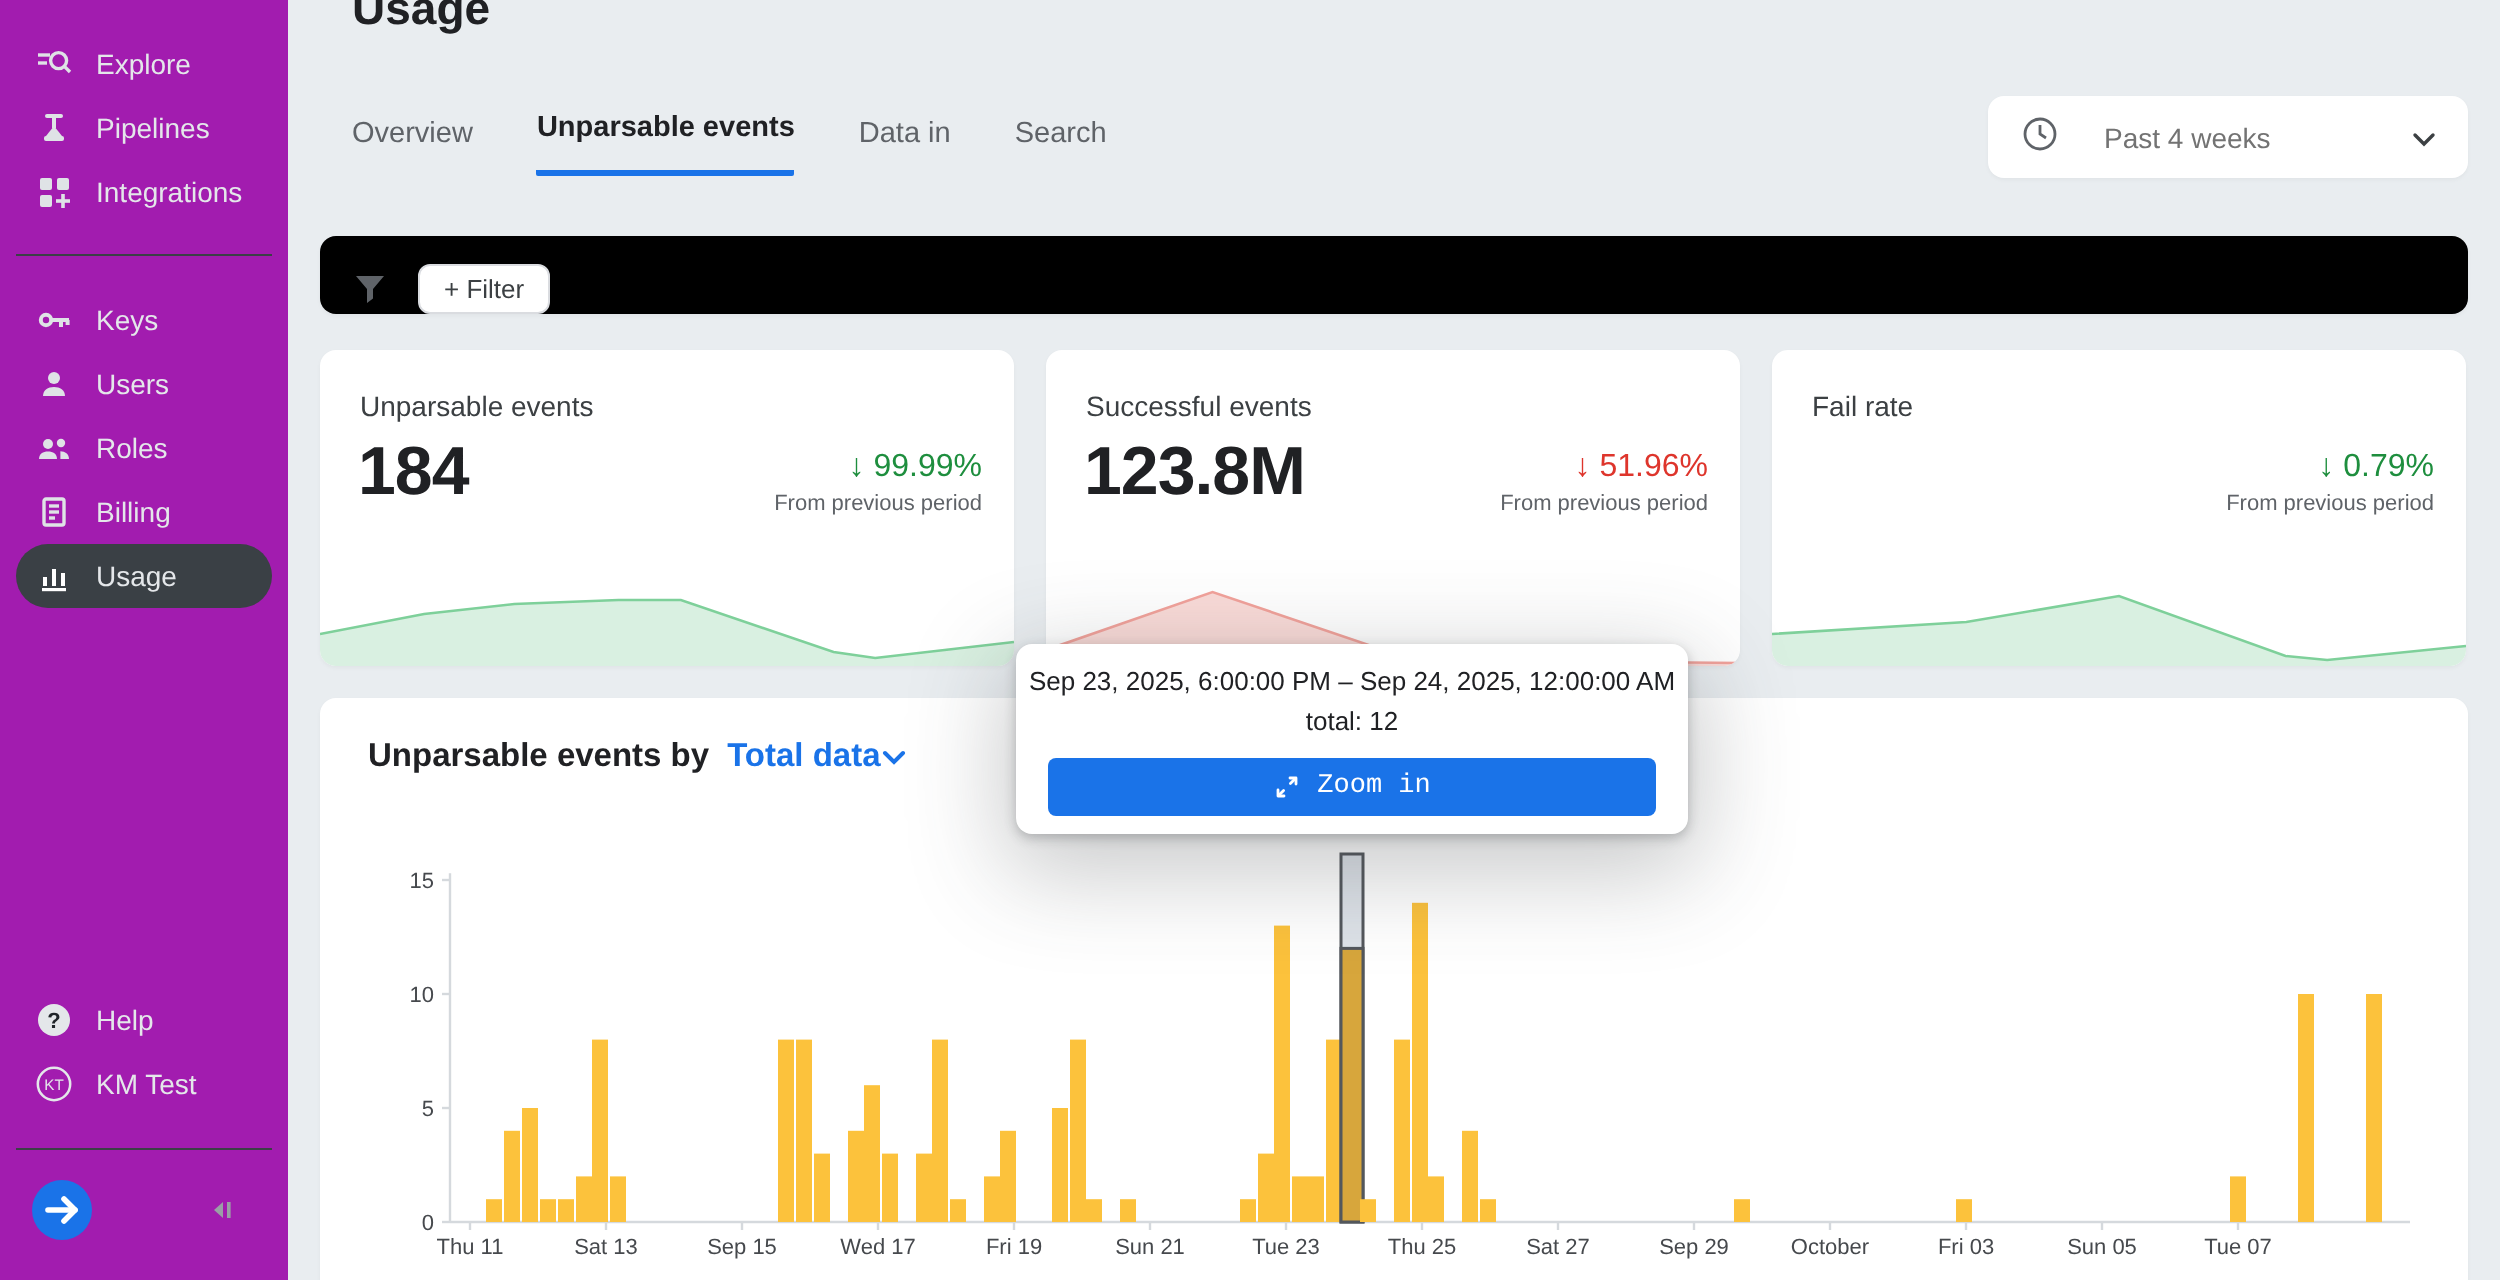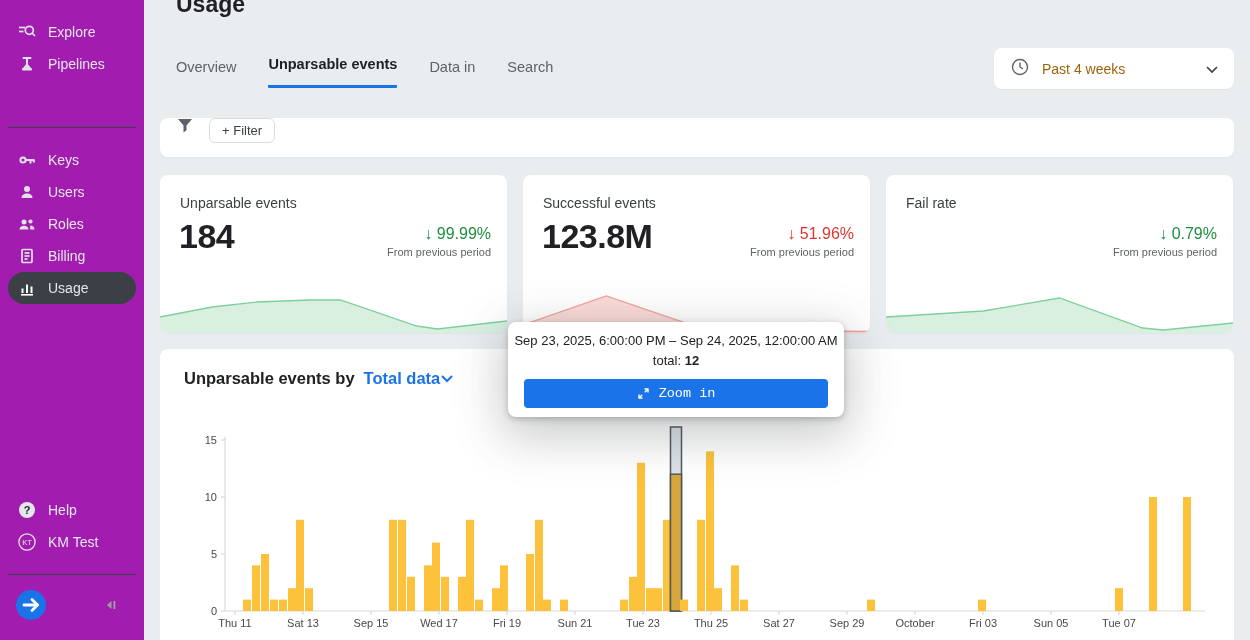--- a/index.html
+++ b/index.html
@@ -21,26 +21,26 @@
   .logo-row{position:absolute;top:590px;left:0;right:0;height:34px;}
   .logo{position:absolute;left:16px;top:0;width:30px;height:30px;border-radius:50%;
     display:flex;align-items:center;justify-content:center;}
   .collapse{position:absolute;right:26px;top:8px;width:14px;height:14px;cursor:pointer;}
   
   .page-title{position:absolute;left:176px;top:-9px;font-size:23px;font-weight:700;color:#202124;margin:0;}
   .tabs{position:absolute;left:176px;top:56px;display:flex;gap:32px;align-items:flex-end;}
   .tab{font-size:14.5px;color:#5f6368;padding-bottom:13px;cursor:pointer;white-space:nowrap;}
   .tab.active{color:#202124;font-weight:700;border-bottom:3px solid #1a73e8;border-radius:0 0 1px 1px;}
   .time-select{position:absolute;left:994px;top:48px;width:240px;height:41px;background:#fff;
-    border-radius:8px;display:flex;align-items:center;gap:12px;padding:0 16px;box-sizing:border-box;
-    font-size:14px;color:#a16207;cursor:pointer;box-shadow:0 1px 2px rgba(0,0,0,.04);}
+    border-radius:8px;display:flex;align-items:center;gap:22px;padding:0 16px;box-sizing:border-box;
+    font-size:14px;color:#737373;cursor:pointer;box-shadow:0 1px 2px rgba(0,0,0,.04);}
   .time-select .chev{margin-left:auto;}
   
-  .filter-bar{position:absolute;left:160px;top:118px;width:1074px;height:39px;background:#ffffff;
-    border-radius:8px;display:flex;align-items:flex-start;padding:0 0 0 17px;box-sizing:border-box;
+  .filter-bar{position:absolute;left:160px;top:118px;width:1074px;height:39px;background:#000000;
+    border-radius:8px;display:flex;align-items:flex-end;padding:0 0 0 17px;box-sizing:border-box;
     box-shadow:0 1px 2px rgba(0,0,0,.04);}
   .filter-btn{margin-left:16px;border:1px solid #dadce0;border-radius:6px;padding:4px 12px;
     font-size:13px;color:#3c4043;background:#fff;cursor:pointer;font-family:inherit;}
   
   .cards{position:absolute;left:160px;top:175px;display:flex;gap:16px;}
   .card{position:relative;width:347px;height:158px;background:#fff;border-radius:8px;
     overflow:hidden;box-shadow:0 1px 2px rgba(0,0,0,.04);}
   .card-title{position:absolute;left:20px;top:20px;font-size:14px;color:#3c4043;}
   .card-value{position:absolute;left:19px;top:42px;font-size:34px;font-weight:700;color:#202124;letter-spacing:-.5px;}
   .card-delta{position:absolute;right:16px;top:50px;text-align:right;margin-left:42px;}
@@ -54,21 +54,21 @@
   .chart-title{font-weight:700;color:#202124;}
   .chart-selector{display:flex;align-items:center;gap:1px;margin-left:9px;color:#1a73e8;font-weight:700;cursor:pointer;text-align:center;}
   .bar-chart{position:absolute;left:0;top:70px;width:1074px;height:230px;display:block;}
   .bar-chart text{font-family:"Liberation Sans",sans-serif;font-size:11px;}
   
   .tooltip{position:absolute;left:508px;top:322px;width:336px;height:95px;background:#fff;border-radius:8px;
     box-sizing:border-box;padding-top:11px;text-align:center;z-index:20;
     box-shadow:0 2px 6px rgba(60,64,67,.3),0 14px 48px 6px rgba(60,64,67,.28);}
   .tt-range{font-size:13px;color:#202124;white-space:nowrap;}
   .tt-total{font-size:13px;color:#202124;margin-top:5px;}
-  .tt-total b{font-weight:700;}
+  .tt-total b{font-weight:400;}
   .tt-btn{margin:11px 16px 0;width:304px;height:29px;border:none;border-radius:4px;background:#1a73e8;
     color:#fff;font-size:13.5px;font-family:Liberation Mono, monospace;display:flex;align-items:center;justify-content:center;
     gap:9px;cursor:pointer;box-sizing:border-box;}
 </style>
 </head>
 <body>
 
 <aside class="sidebar">
   <div class="nav-group g1">
     <div class="nav-item">
@@ -87,20 +87,32 @@
     <div class="nav-item">
       <span class="ico">
         <svg width="18" height="18" viewBox="0 0 18 18" fill="#dfe3e6">
           <rect x="4.5" y="2" width="9" height="2" rx="1"></rect>
             <rect x="8" y="3" width="2" height="6"></rect>
           <path d="M9 8 L5 13 h8 Z"></path>
             <rect x="4" y="13" width="10" height="2.5" rx="1"></rect>
           </svg>
       </span>
       <span>Pipelines</span>
+    </div>
+    <div class="nav-item">
+      <span class="ico">
+        <svg width="18" height="18" viewBox="0 0 18 18" fill="#dfe3e6">
+          <rect x="2" y="2" width="6" height="6" rx="1"></rect>
+            <rect x="10.5" y="2" width="6" height="6" rx="1"></rect>
+          <rect x="2" y="10.5" width="6" height="6" rx="1"></rect>
+          <rect x="12.6" y="10" width="1.8" height="7"></rect>
+            <rect x="10" y="12.6" width="7" height="1.8"></rect>
+          </svg>
+      </span>
+      <span>Integrations</span>
     </div>
   </div>
   <div class="sep sep1"></div>
   <div class="nav-group g2">
     <div class="nav-item">
       <span class="ico">
         <svg width="18" height="18" viewBox="0 0 18 18">
             <g stroke="#dfe3e6" stroke-width="2" fill="none">
           <circle cx="5" cy="9" r="2.6"></circle>
               <line x1="8" y1="9" x2="16.5" y2="9"></line>

